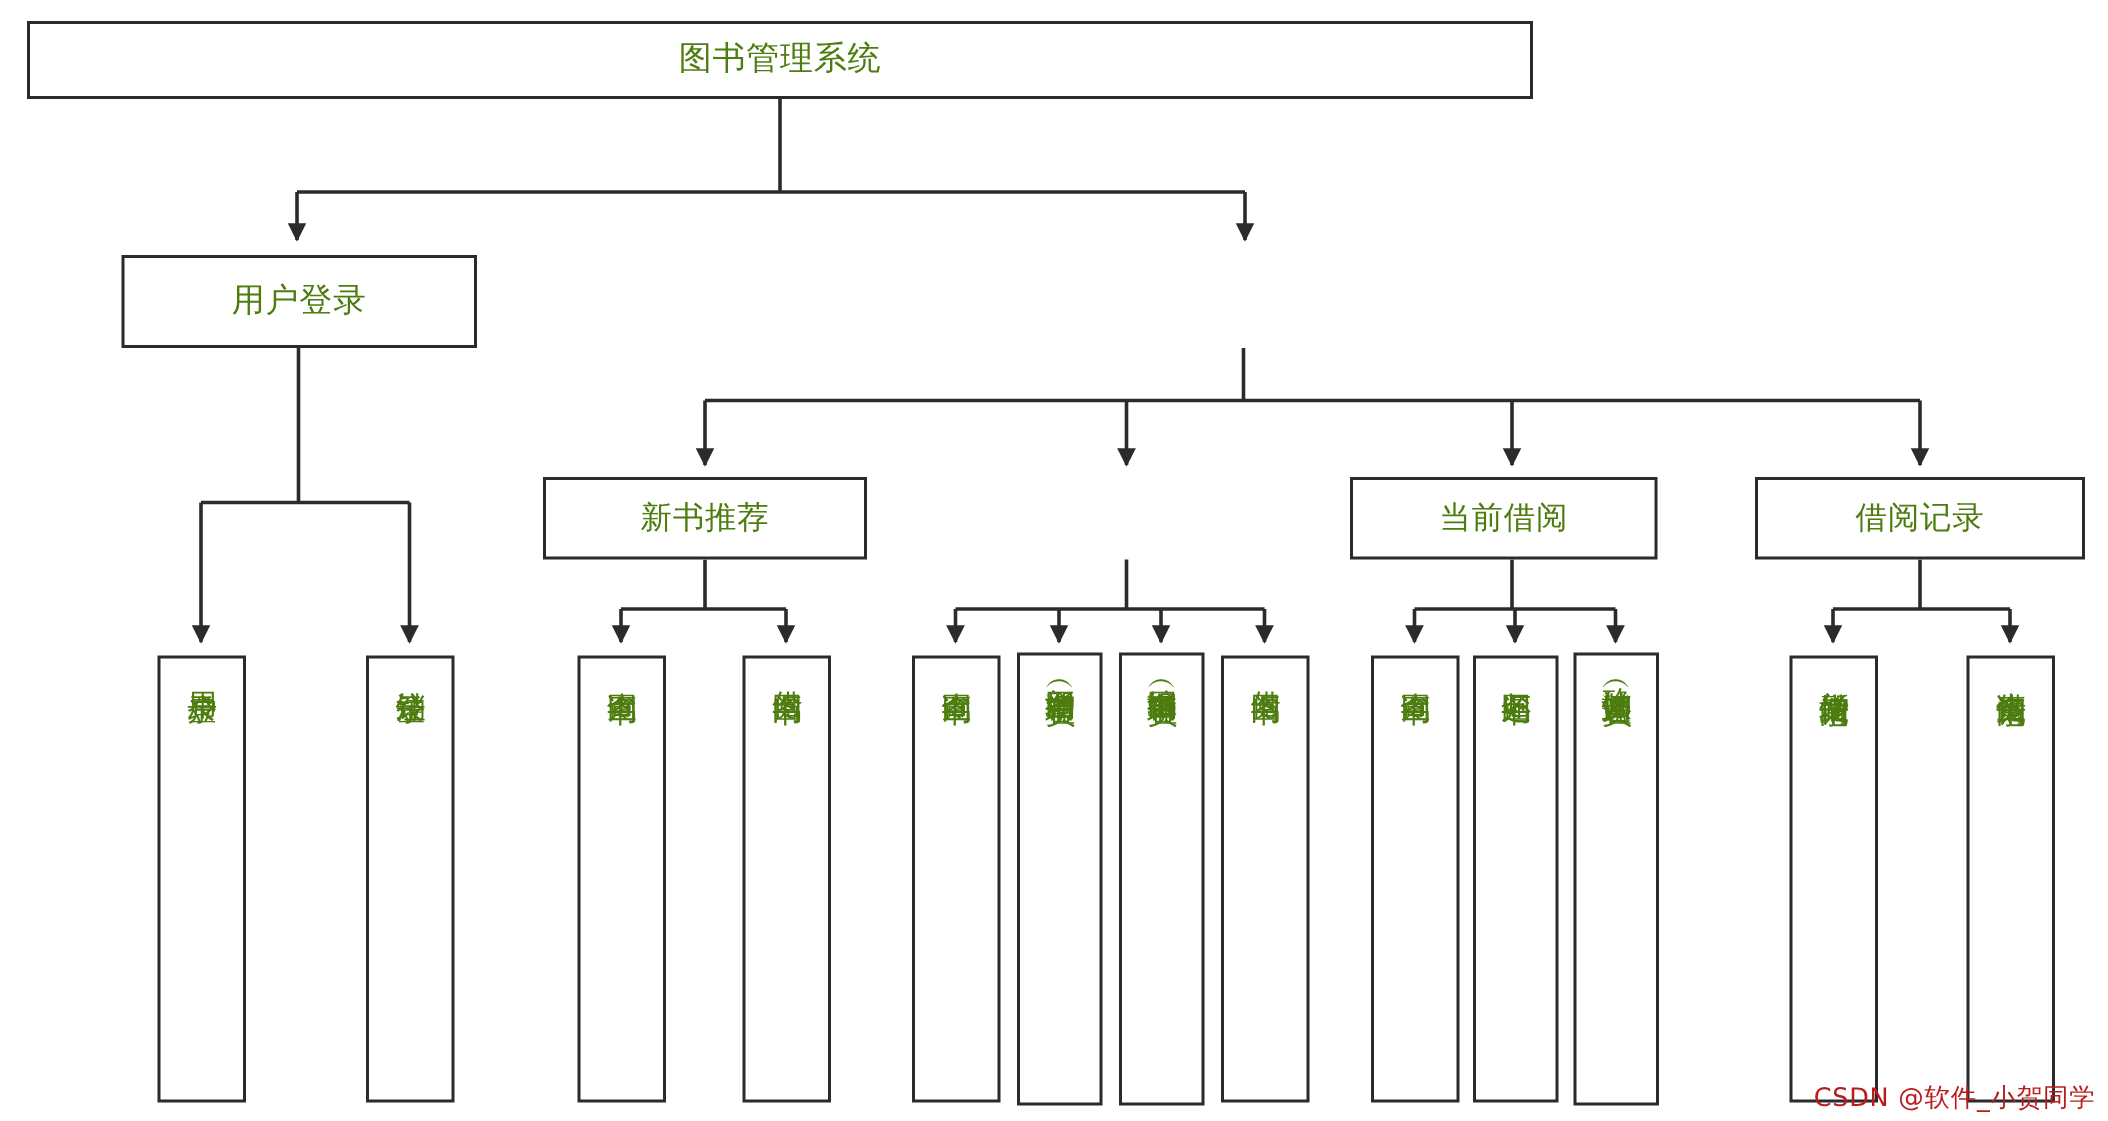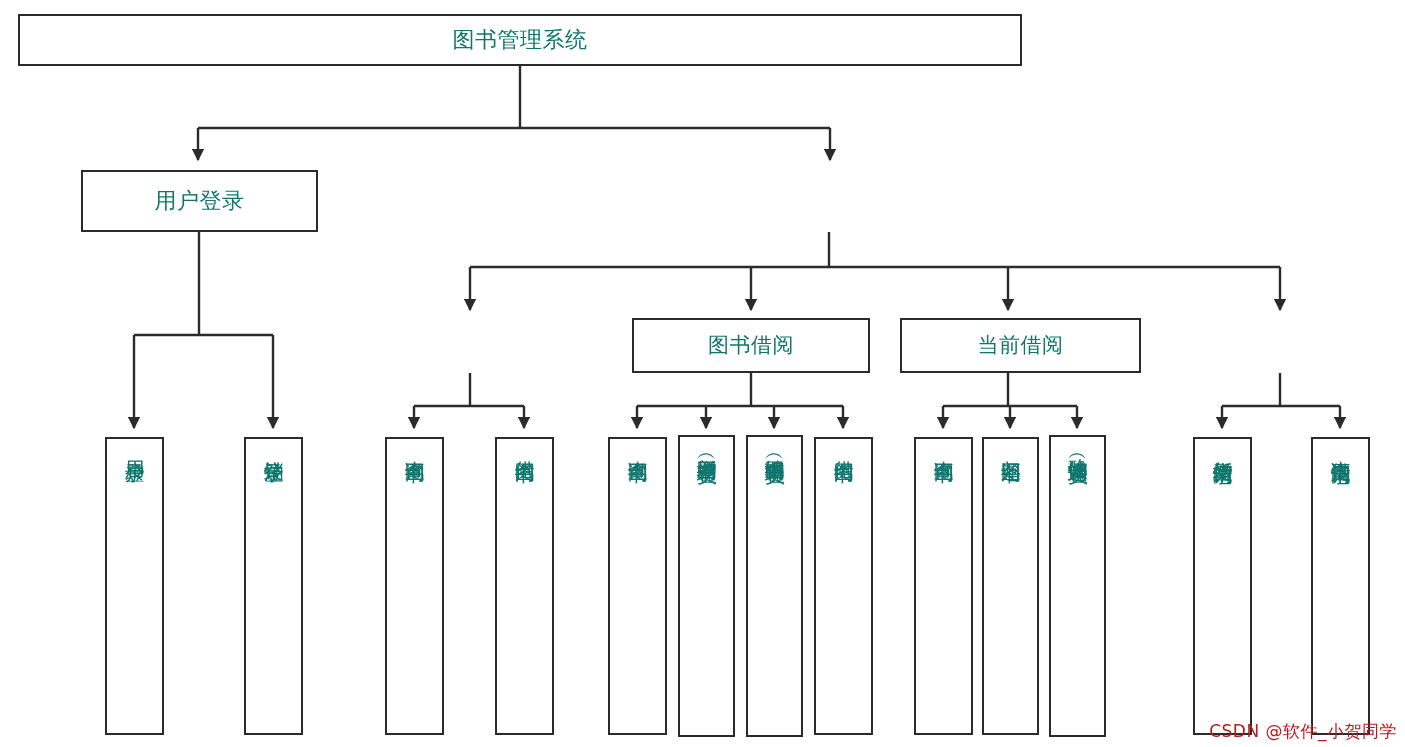--- a/index.html
+++ b/index.html
@@ -32,21 +32,21 @@
     border: 2.2px solid #2b2b2b;
     background: #ffffff;
     display: flex;
     align-items: center;
     justify-content: center;
     z-index: 2;
   }
   .node-label {
     font-size: 21px;
     line-height: 1.15;
-    color: #0f766e;
+    color: #4d7c0f;
     letter-spacing: 0.5px;
     white-space: nowrap;
   }
   
   .node.vertical {
     align-items: flex-start;
     justify-content: center;
     padding-top: 6px;
   }
   .node.vertical .node-label {
@@ -129,25 +129,28 @@
   </svg>
 
   <div class="node root" style="left:18px; top:14px; width:1004px; height:52px;">
     <span class="node-label">图书管理系统</span>
   </div>
 
   <div class="node level2" style="left:81px; top:170px; width:237px; height:62px;">
     <span class="node-label">用户登录</span>
   </div>
 
-  <div class="node level3" style="left:632px; top:318px; width:238px; height:55px;">
-    <span class="node-label">图书借阅</span>
+  <div class="node level3" style="left:362px; top:318px; width:216px; height:55px;">
+    <span class="node-label">新书推荐</span>
   </div>
-  <div class="node level3" style="left:900px; top:318px; width:241px; height:55px;">
+  <div class="node level3" style="left:900px; top:318px; width:205px; height:55px;">
     <span class="node-label">当前借阅</span>
+  </div>
+  <div class="node level3" style="left:1170px; top:318px; width:220px; height:55px;">
+    <span class="node-label">借阅记录</span>
   </div>
 
   <div class="node vertical" style="left:105px; top:437px; width:59px; height:298px;">
     <span class="node-label">用户登录</span>
   </div>
   <div class="node vertical" style="left:244px; top:437px; width:59px; height:298px;">
     <span class="node-label">注销登录</span>
   </div>
 
   <div class="node vertical" style="left:385px; top:437px; width:59px; height:298px;">

